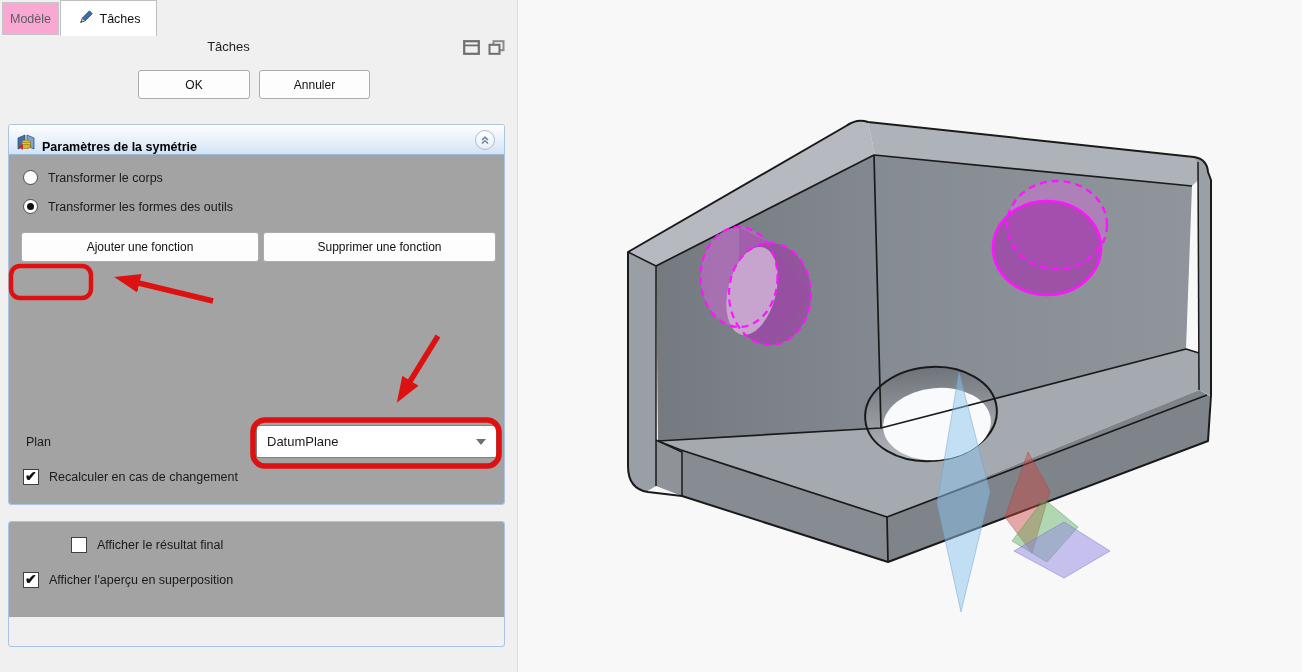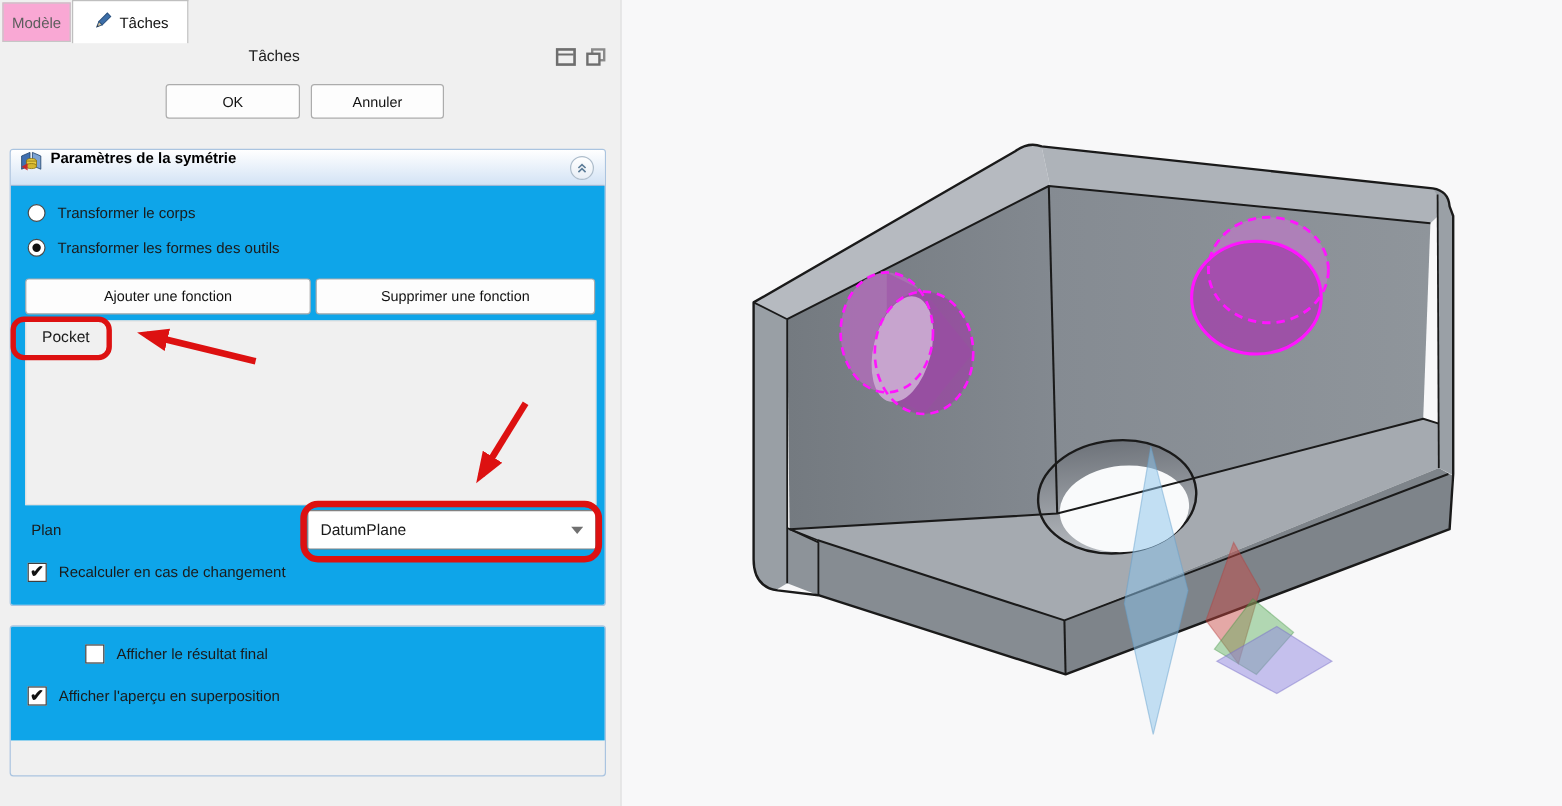--- a/index.html
+++ b/index.html
@@ -16,24 +16,24 @@
 
   .title-row { position:absolute; top:38px; left:0; width:517px; height:20px; }
   .panel-title { position:absolute; left:0; right:60px; text-align:center; top:1px; font-size:13px; color:#222; }
   .dock-icon { position:absolute; top:2px; width:17px; height:15px; }
 
   .btn { background:#fdfdfd; border:1px solid #acacac; border-radius:3px; font-family:Liberation Sans, sans-serif; font-size:12px; color:#111; text-align:center; }
   .btn-ok { position:absolute; left:138px; top:70px; width:112px; height:29px; }
   .btn-cancel { position:absolute; left:259px; top:70px; width:111px; height:29px; }
 
   .group { position:absolute; left:8px; width:497px; border:1px solid #aac4e0; border-radius:3px; overflow:hidden; }
-  .group-header { position:relative; height:30px; background:linear-gradient(#ffffff,#d3e3f5); border-bottom:1px solid #9ab7d8; display:flex; align-items:flex-start; padding:0 8px; gap:7px; }
+  .group-header { position:relative; height:30px; background:linear-gradient(#ffffff,#d3e3f5); border-bottom:1px solid #9ab7d8; display:flex; align-items:flex-end; padding:0 8px; gap:7px; }
   .group-title { font-weight:bold; font-size:12.5px; color:#000; }
   .collapse-btn { position:absolute; right:9px; top:5px; width:20px; height:20px; border:1px solid #aebdcb; border-radius:50%; background:linear-gradient(#fff,#e8eef5); display:flex; align-items:center; justify-content:center; }
-  .group-body { position:relative; background:#0ea5e9;padding-left:42px; }
+  .group-body { position:relative; background:#a3a3a3;padding-left:42px; }
   .group-mirror { top:124px; height:381px; }
   .group-mirror .group-body { height:350px; }
   .group-preview { top:521px; height:126px; }
   .group-preview .group-body { height:95px; }
 
   .radio-row, .check-row { position:absolute; display:flex; align-items:center; gap:10px; }
   .radio { width:15px; height:15px; border:1px solid #4a4a4a; border-radius:50%; background:#fff; position:relative; flex:none; }
   .radio.checked::after { content:""; position:absolute; left:3px; top:3px; width:7px; height:7px; border-radius:50%; background:#111; }
   .checkbox { width:16px; height:16px; border:1px solid #3f3f3f; background:#fff; position:relative; flex:none; }
   .checkbox.checked::after { content:"\2714"; position:absolute; left:1px; top:-2px; font-size:14px; font-weight:bold; color:#111; }
@@ -128,23 +128,20 @@
           <span class="radio"></span>
           <span>Transformer le corps</span>
         </div>
         <div class="radio-row" style="left:14px; top:44px;">
           <span class="radio checked"></span>
           <span>Transformer les formes des outils</span>
         </div>
         <button class="btn feat-btn btn-del">Supprimer une fonction</button>
         <button class="btn feat-btn btn-add">Ajouter une fonction</button>
 
-        <div class="listbox">
-          <div class="list-item">Pocket</div>
-        </div>
 
         <div class="plan-label">Plan</div>
         <div class="combo">
           <span class="combo-value">DatumPlane</span>
           <span class="combo-arrow"></span>
         </div>
 
         <div class="check-row cb-recompute">
           <span class="checkbox checked"></span>
           <span>Recalculer en cas de changement</span>

